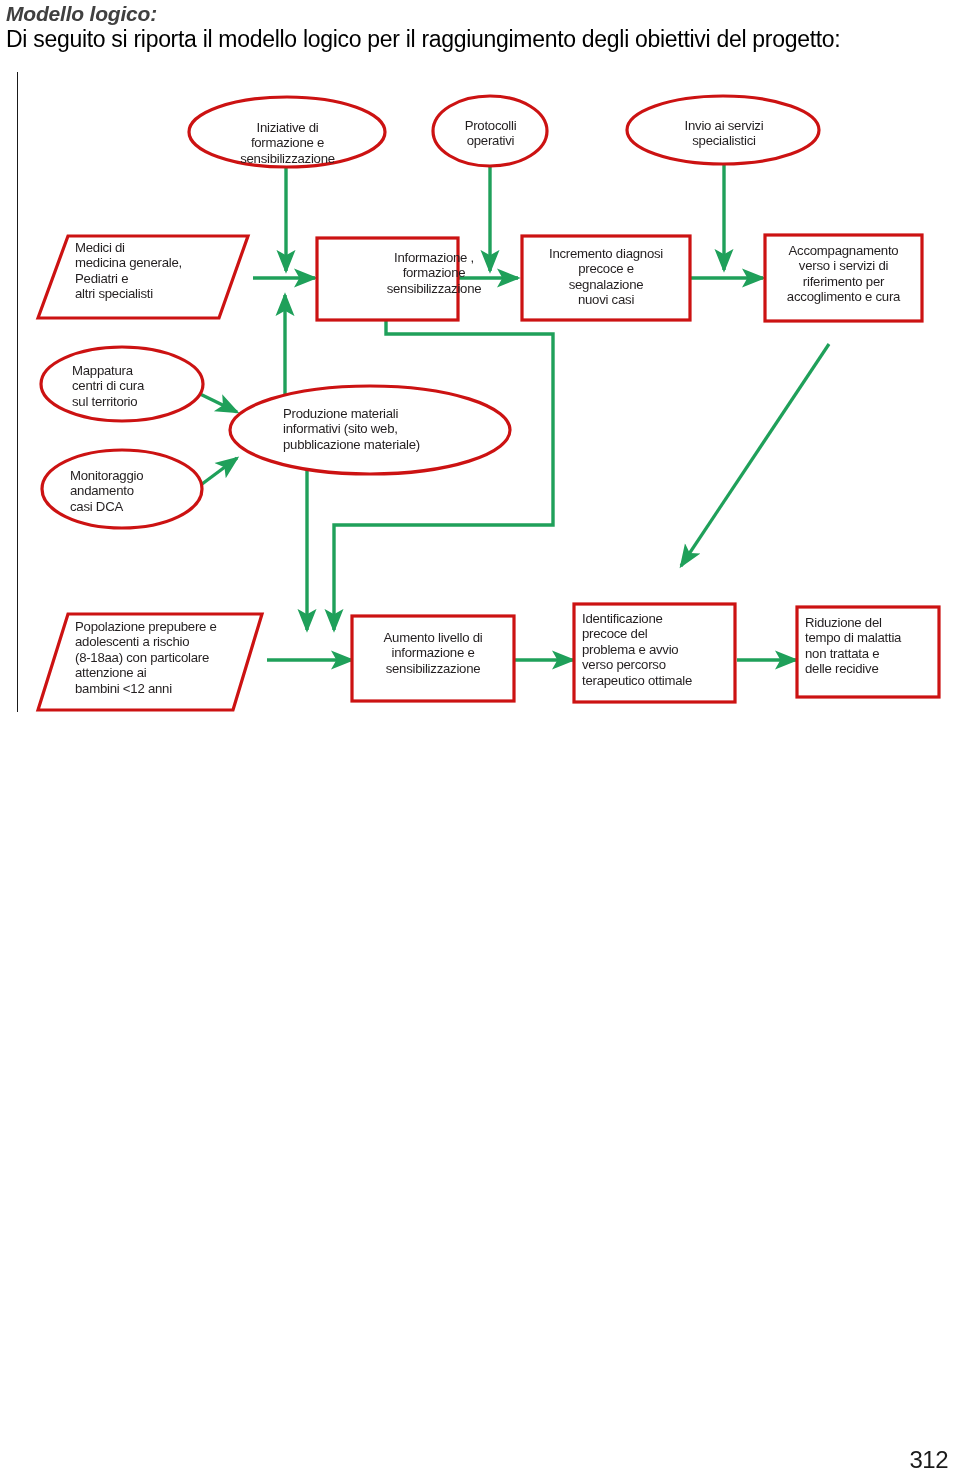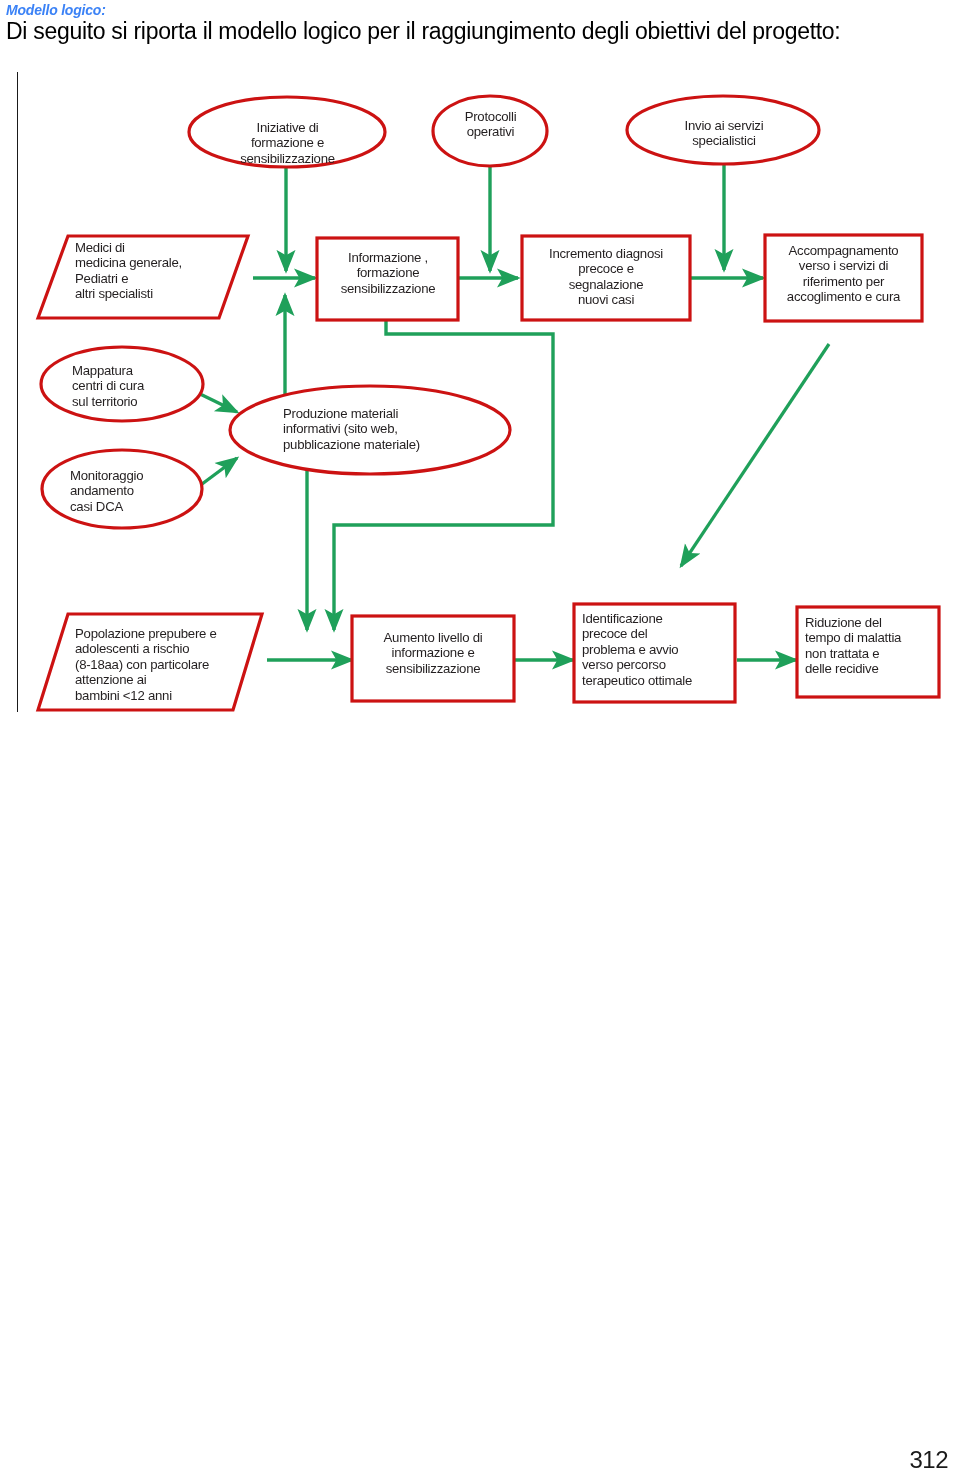--- a/index.html
+++ b/index.html
@@ -21,24 +21,24 @@
     height: 1482px;
   }
   
   .heading-block {
     position: absolute;
     left: 6px;
     top: 2px;
     width: 940px;
   }
   .h-title {
-    font-size: 14px;
+    font-size: 21px;
     font-weight: bold;
     font-style: italic;
-    color: #3b82f6;
+    color: #404040;
     line-height: 1.15;
     letter-spacing: -0.2px;
     white-space: nowrap;
   }
   .h-sub {
     font-size: 23px;
     color: #000;
     line-height: 1.2;
     letter-spacing: -0.3px;
     white-space: nowrap;
@@ -156,32 +156,32 @@
       <rect x="352" y="616" width="162" height="85"></rect>
       <rect x="574" y="604" width="161" height="98"></rect>
       <rect x="797" y="607" width="142" height="90"></rect>
     </g>
   </svg>
 
   <div class="node-label ctr" style="left:200px; top:107px; width:175px;margin-top:13px;">Iniziative di
 formazione e
 sensibilizzazione</div>
 
-  <div class="node-label ctr" style="left:438px; top:109px; width:105px;">Protocolli
+  <div class="node-label ctr" style="left:438px; top:118px; width:105px;">Protocolli
 operativi</div>
 
   <div class="node-label ctr" style="left:640px; top:118px; width:168px;">Invio ai servizi
 specialistici</div>
 
   <div class="node-label lft" style="left:75px; top:240px; width:165px;">Medici  di
 medicina generale,
 Pediatri e
 altri specialisti</div>
 
-  <div class="node-label ctr" style="left:319px; top:250px; width:138px;">Informazione ,
+  <div class="node-label ctr" style="left:319px; top:250px; width:138px;padding-left:46px;">Informazione ,
 formazione
 sensibilizzazione</div>
 
   <div class="node-label ctr" style="left:524px; top:246px; width:164px;">Incremento diagnosi
 precoce e
 segnalazione
 nuovi casi</div>
 
   <div class="node-label ctr" style="left:767px; top:243px; width:153px;">Accompagnamento
 verso i servizi di
@@ -193,21 +193,21 @@
 sul territorio</div>
 
   <div class="node-label lft" style="left:70px; top:468px; width:130px;">Monitoraggio
 andamento
 casi DCA</div>
 
   <div class="node-label lft" style="left:283px; top:406px; width:230px;">Produzione materiali
 informativi (sito web,
 pubblicazione materiale)</div>
 
-  <div class="node-label lft" style="left:75px; top:619px; width:200px;margin-top:7px;">Popolazione prepubere e
+  <div class="node-label lft" style="left:75px; top:619px; width:200px;">Popolazione prepubere e
 adolescenti a rischio
 (8-18aa) con particolare
 attenzione ai
 bambini &lt;12 anni</div>
 
   <div class="node-label ctr" style="left:354px; top:630px; width:158px;">Aumento livello di
 informazione e
 sensibilizzazione</div>
 
   <div class="node-label lft" style="left:582px; top:611px; width:155px;">Identificazione

